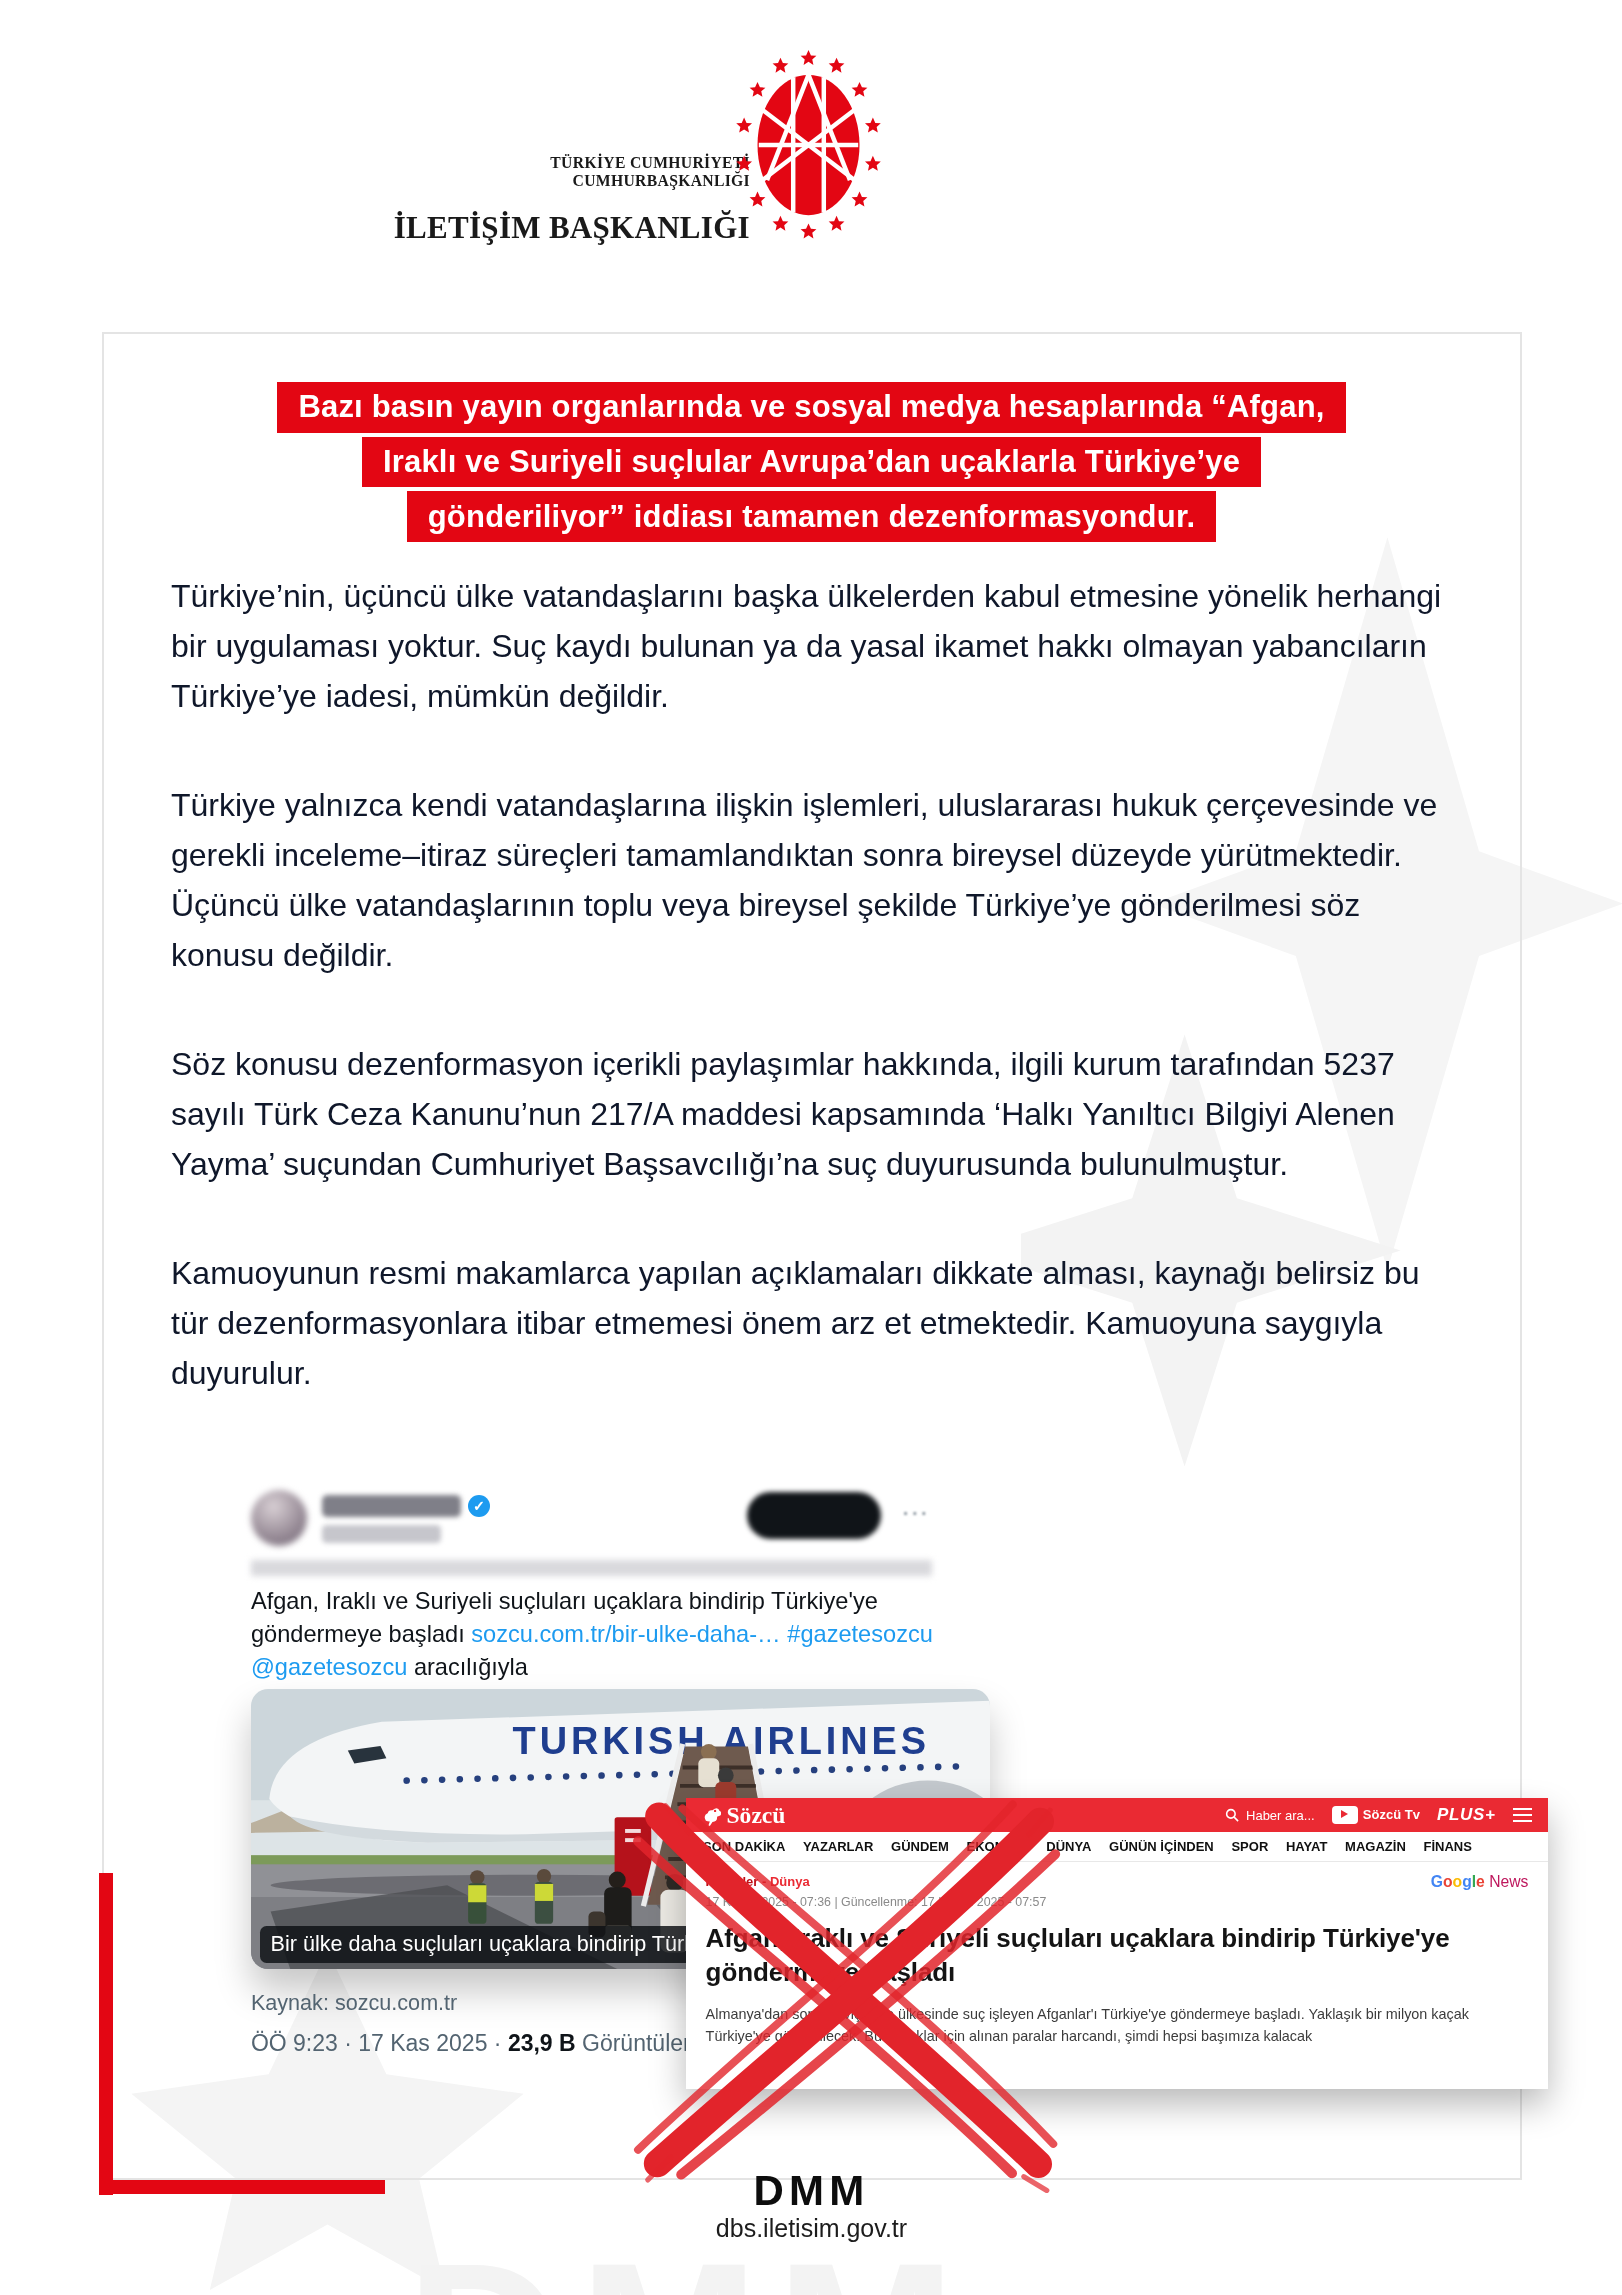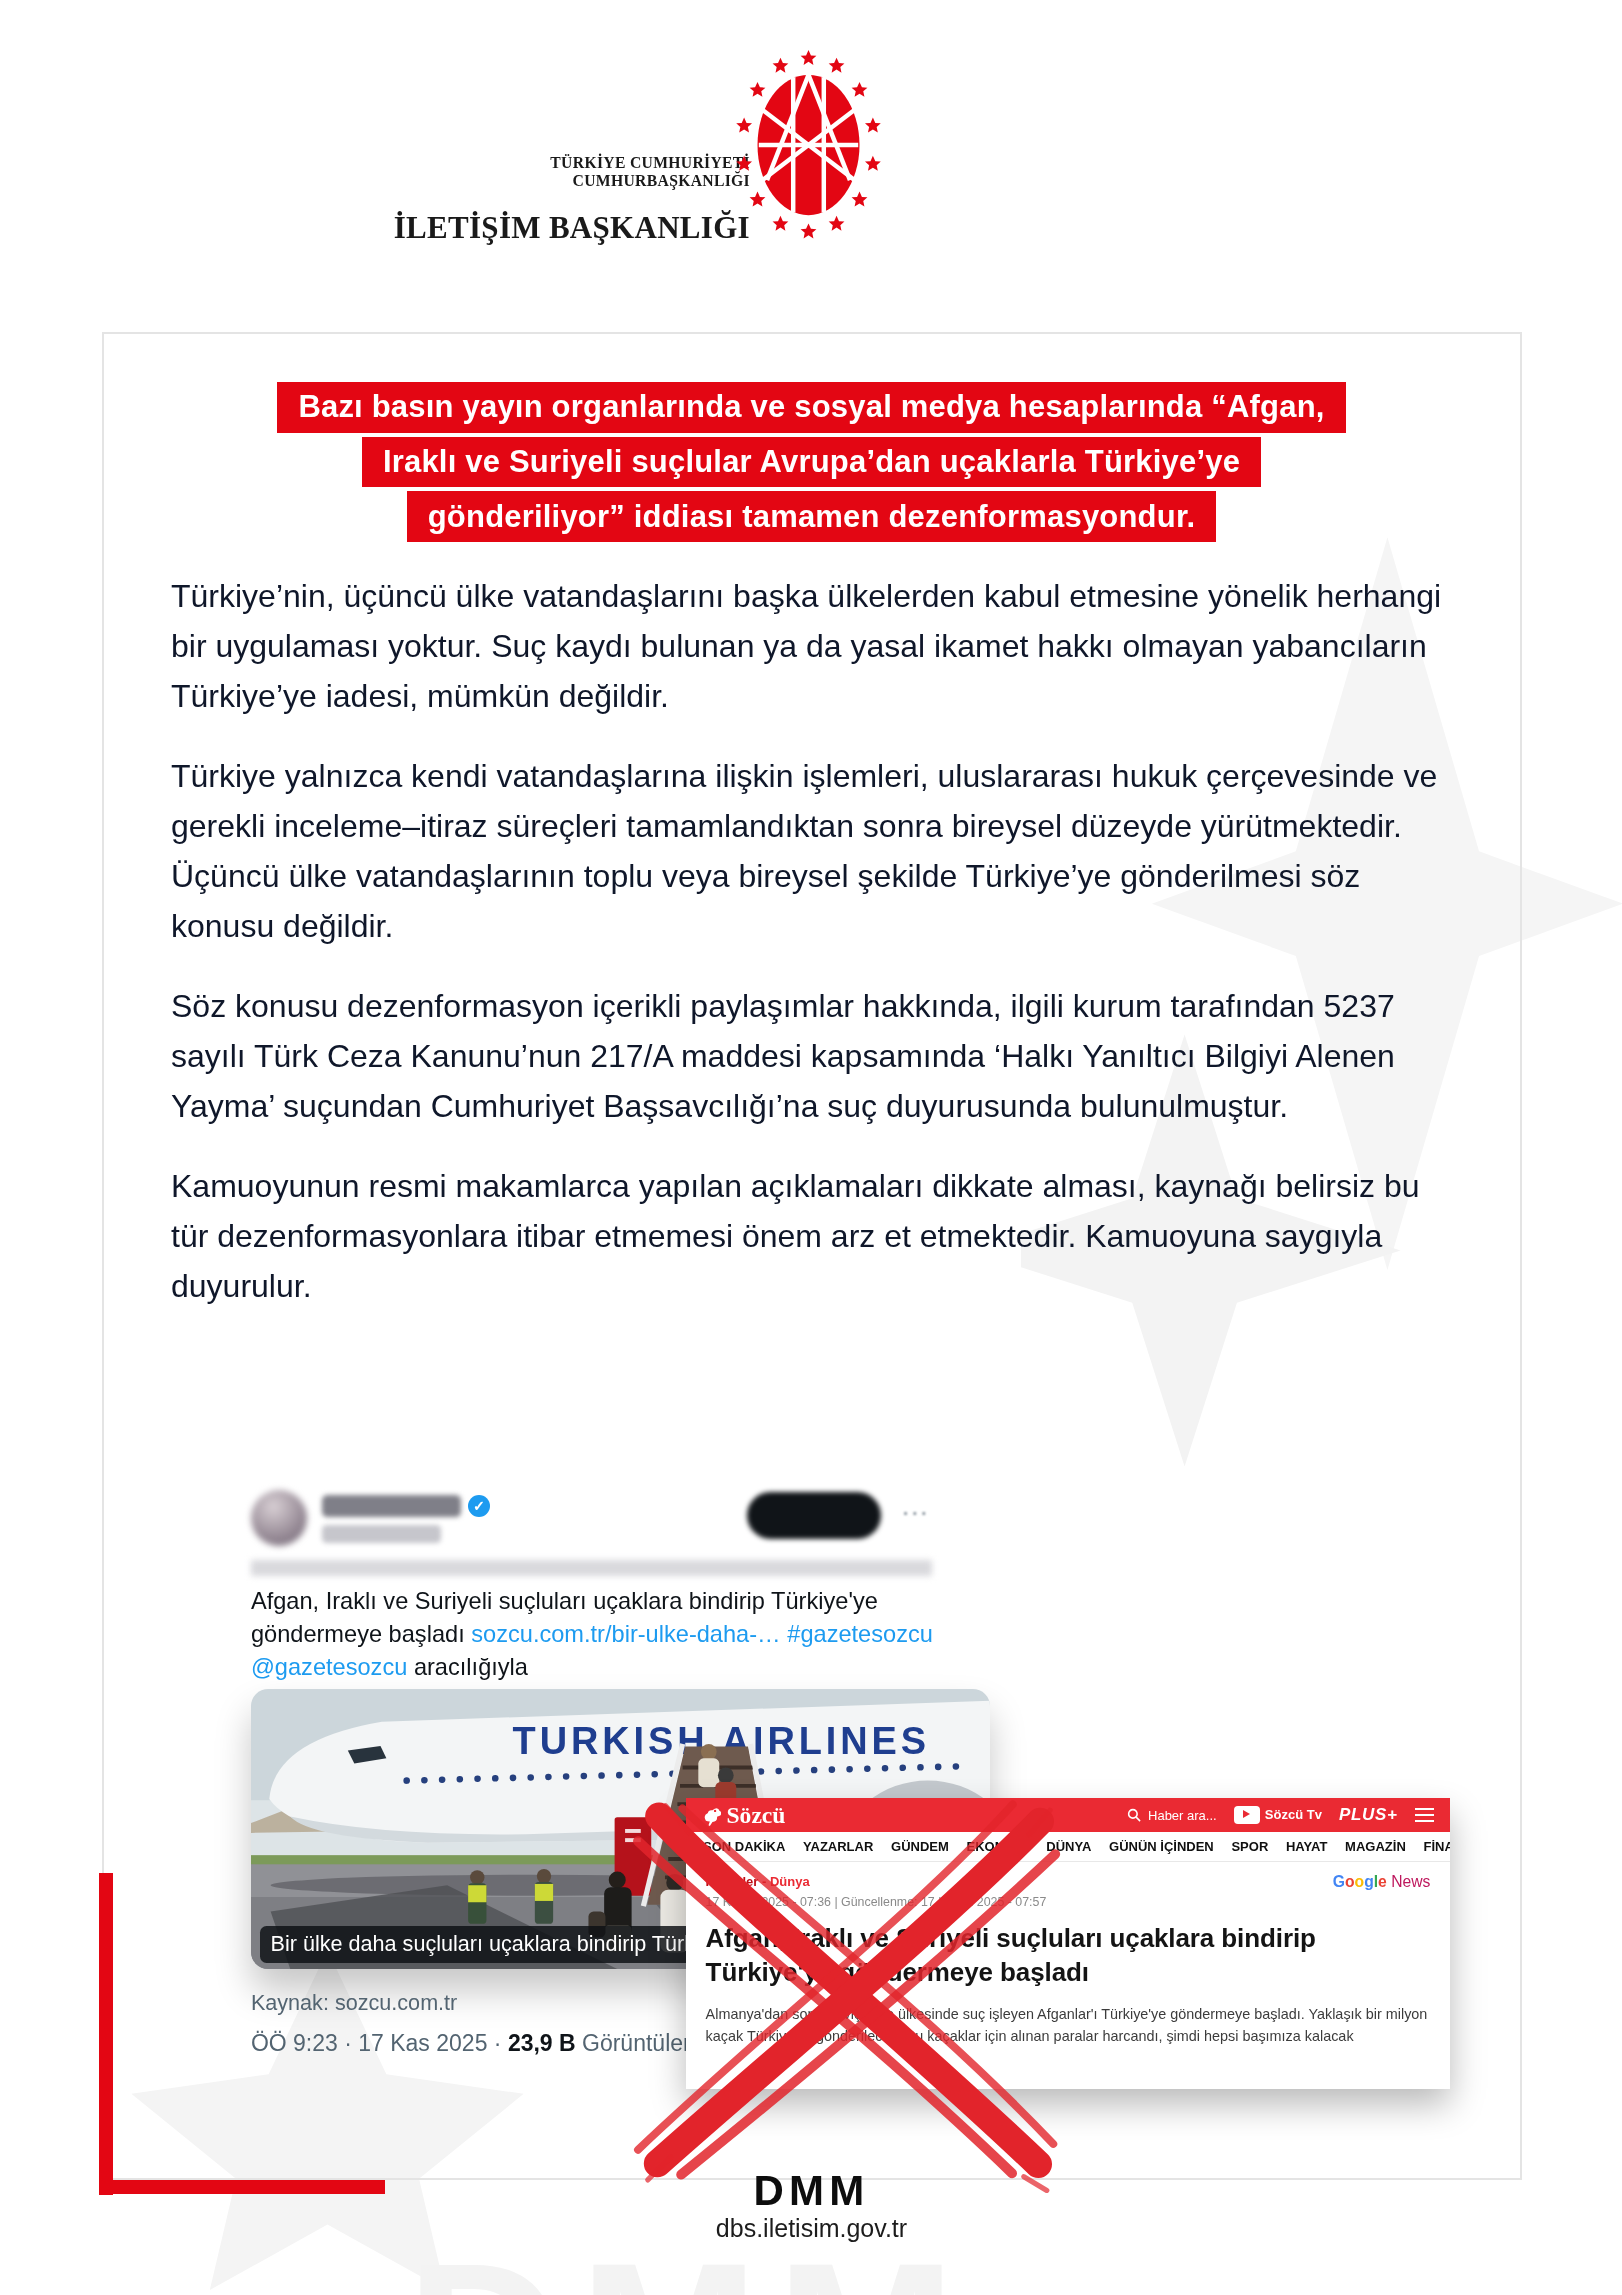--- a/index.html
+++ b/index.html
@@ -25,21 +25,21 @@
   #corner-v{position:absolute;left:99px;top:1873px;width:14.4px;height:322px;background:#e30613;z-index:4}
   #corner-h{position:absolute;left:99px;top:2180px;width:286px;height:14.4px;background:#e30613;z-index:4}
 
   
   #headline{position:absolute;left:0;right:0;top:382px;text-align:center;z-index:5}
   #headline .row{line-height:0;margin-bottom:4px}
   #headline .bar{display:inline-block;background:#e30613;color:#fff;font-weight:bold;font-size:31px;line-height:1.0;padding:9.2px 21px 10.5px;letter-spacing:0.2px}
 
   
   #bodytext{position:absolute;left:171px;top:571px;width:1292px;z-index:5;font-size:32px;line-height:50px;color:#0f172a}
-  #bodytext p + p{margin-top:30px}
+  #bodytext p + p{margin-top:59px}
 
   
   #tweet{position:absolute;left:243px;top:1487px;width:746px;z-index:6}
   .t-avatar{position:absolute;left:7.9px;top:2.6px;width:56px;height:56px;border-radius:50%;
             background:radial-gradient(circle at 40% 30%,#d8cfd4 0%,#9b8f9a 55%,#6b5f6e 100%);filter:blur(3.3px)}
   .t-namebar{position:absolute;left:79px;top:7.9px;width:139px;height:22px;border-radius:5.2px;background:#7f7f88;filter:blur(2.6px)}
   .t-badge{position:absolute;left:225px;top:7.9px;width:22px;height:22px;border-radius:50%;background:#1d9bf0;color:#fff;
            font-size:14.4px;font-weight:bold;text-align:center;line-height:22px}
   .t-handlebar{position:absolute;left:79px;top:38px;width:119px;height:17.7px;border-radius:4.6px;background:#c6c6cc;filter:blur(2.6px)}
   .t-follow{position:absolute;left:504px;top:5.2px;width:134px;height:47px;border-radius:26px;background:#101418;filter:blur(2.6px)}
@@ -49,21 +49,21 @@
   .t-link{color:#1d9bf0;text-decoration:none}
   .t-img{position:absolute;left:7.9px;top:202px;width:739px;height:280px;border-radius:17px;overflow:hidden;
          box-shadow:0 22px 36px rgba(0,0,0,.22)}
   .t-caption{position:absolute;left:9.2px;bottom:6.5px;right:9.2px;background:rgba(12,16,20,.82);border-radius:6.5px;
              color:#fff;font-size:21.6px;padding:5.2px 10.5px;white-space:nowrap;overflow:hidden}
   .t-source{position:absolute;left:7.9px;top:503px;font-size:21.6px;color:#536471}
   .t-meta{position:absolute;left:7.9px;top:543px;font-size:23px;color:#536471}
   .t-meta b{color:#0f1419}
 
   
-  #sozcu{position:absolute;left:686px;top:1798px;width:764px;height:291px;background:#fff;z-index:7;
+  #sozcu{position:absolute;left:686px;top:1798px;width:862px;height:291px;background:#fff;z-index:7;
          box-shadow:0 15.7px 33px rgba(0,0,0,.28)}
   .s-red{position:relative;height:34px;background:#ea2a33;display:flex;align-items:center;padding:0 15.7px;color:#fff}
   .s-logo{display:flex;align-items:center;gap:5.2px;font-family:"Liberation Serif",serif;font-weight:bold;font-size:23.6px;color:#fff}
   .s-right{margin-left:auto;display:flex;align-items:center;gap:17px;font-size:13px}
   .s-search{display:flex;align-items:center;gap:7px}
   .s-tv{display:flex;align-items:center;gap:5.2px;font-weight:bold}
   .s-tvbtn{width:26px;height:18.3px;background:#fff;border-radius:3.9px;position:relative}
   .s-tvbtn:after{content:"";position:absolute;left:9.8px;top:4.6px;border-left:7.9px solid #ea2a33;border-top:4.6px solid transparent;border-bottom:4.6px solid transparent}
   .s-plus{font-weight:900;font-style:italic;font-size:17px;letter-spacing:0.7px}
   .s-burger{display:flex;flex-direction:column;gap:3.3px}

